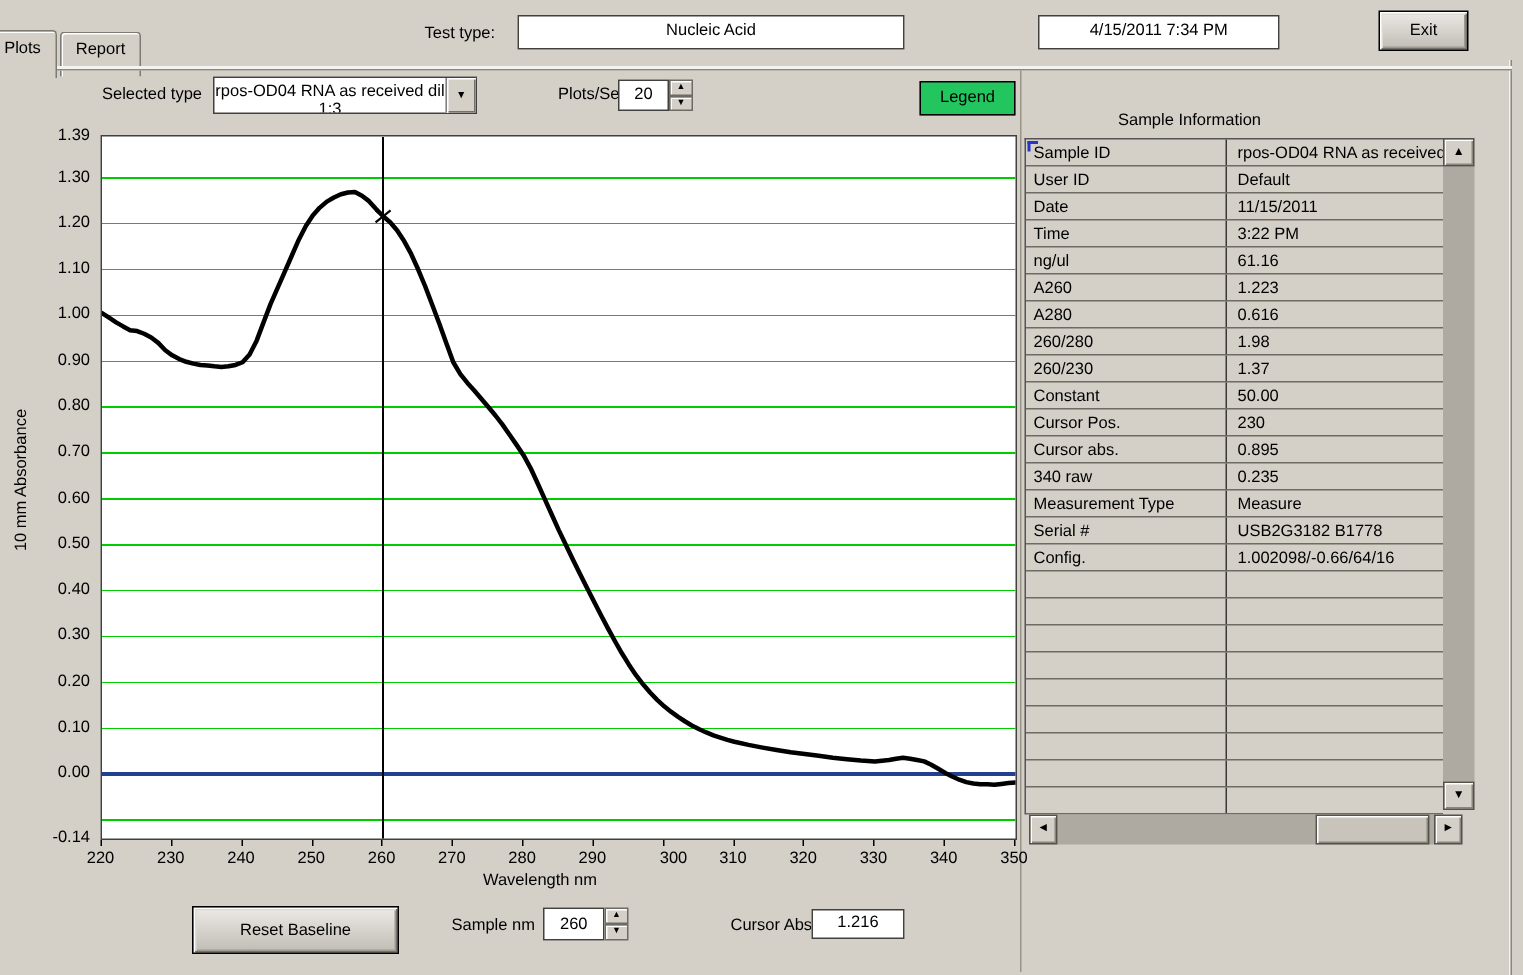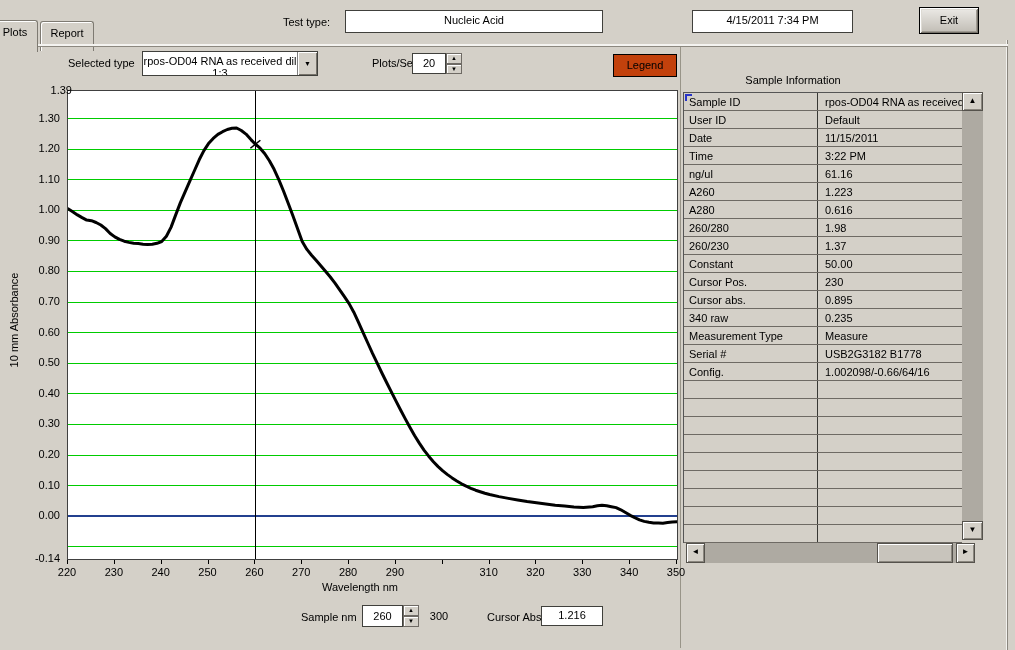--- a/index.html
+++ b/index.html
@@ -11,21 +11,21 @@
   .tab.active{z-index:3;}
   .tabline{position:absolute;left:0;top:44px;width:1008px;height:2px;background:#f4f3f0;border-bottom:1px solid #8c887f;z-index:1;}
   
   .field{position:absolute;background:#fff;border:1px solid #40403c;box-sizing:border-box;
          text-align:center;overflow:hidden;}
   .field-inner{padding-top:3px;}
   
   .btn3d{position:absolute;background:linear-gradient(#eceae6,#c0bcb4);border:1px solid #000;
          box-sizing:border-box;text-align:center;cursor:default;
          box-shadow:inset 1px 1px 0 #ffffff,inset -1px -1px 0 #76726a,inset 2px 2px 0 #dedbd4,inset -2px -2px 0 #9e9a92;}
-  .legendbtn{position:absolute;background:#c2410c;border:1px solid #000;box-sizing:border-box;text-align:center;padding-top:4px;}
+  .legendbtn{position:absolute;background:#22c55e;border:1px solid #000;box-sizing:border-box;text-align:center;padding-top:4px;}
   
   .combo{position:absolute;border:1px solid #40403c;background:#fff;box-sizing:border-box;display:flex;}
   .combo-text{flex:1;overflow:hidden;text-align:center;line-height:12px;padding-top:3px;white-space:nowrap;}
   .combo-text .l2{white-space:nowrap;}
   .combo-btn{width:19px;background:#d4d0c8;border-left:1px solid #808080;
              box-shadow:inset 1px 1px 0 #fff,inset -1px -1px 0 #76726a;
              display:flex;align-items:center;justify-content:center;font-size:7px;}
   .spinbox{position:absolute;background:#fff;border:1px solid #40403c;box-sizing:border-box;text-align:center;overflow:hidden;}
   .spincol{position:absolute;display:flex;flex-direction:column;}
   .spinbtn{flex:1;background:#d4d0c8;border:1px solid #6e6a64;box-shadow:inset 1px 1px 0 #fff;
@@ -236,34 +236,37 @@
 
   <div class="sb-track" style="left:962px;top:92px;width:21px;height:448px;"></div>
   <div class="sb-btn" style="left:962px;top:92px;width:21px;height:19px;"><span>▲</span></div>
   <div class="sb-btn" style="left:962px;top:521px;width:21px;height:19px;"><span>▼</span></div>
 
   <div class="sb-track" style="left:686px;top:543px;width:289px;height:20px;"></div>
   <div class="sb-btn" style="left:686px;top:543px;width:19px;height:20px;"><span>◄</span></div>
   <div class="sb-thumb" style="left:877px;top:543px;width:76px;height:20px;"></div>
   <div class="sb-btn" style="left:956px;top:543px;width:19px;height:20px;"><span>►</span></div>
 
+  <div class="btn3d" style="left:128px;top:604px;width:138px;height:32px;padding-top:9px;">
+    <span>Reset Baseline</span>
+  </div>
   <div class="lbl" style="left:301px;top:611px;">Sample nm</div>
   <div class="spinbox" style="left:362px;top:605px;width:41px;height:22px;padding-top:4px;">
     <span>260</span>
   </div>
   <div class="spincol" style="left:403px;top:605px;width:16px;height:22px;">
     <div class="spinbtn"><span>▲</span></div>
     <div class="spinbtn"><span>▼</span></div>
   </div>
   <div class="lbl" style="left:487px;top:611px;">Cursor Abs.</div>
   <div class="field" style="left:541px;top:606px;width:62px;height:20px;">
     <div style="padding-top:2px;">1.216</div>
   </div>
 
-<div class="ytick" style="left: 32px; top: 84px;">1.39</div>
+<div class="ytick" style="left: 20px; top: 84px;">1.39</div>
     <div class="ytick" style="left: 20px; top: 111.529px;">1.30</div>
     <div class="ytick" style="left: 20px; top: 142.118px;">1.20</div>
     <div class="ytick" style="left: 20px; top: 172.706px;">1.10</div>
     <div class="ytick" style="left: 20px; top: 203.294px; text-align: right;">1.00</div>
     <div class="ytick" style="left: 20px; top: 233.882px;">0.90</div>
     <div class="ytick" style="left: 20px; top: 264.471px;">0.80</div>
     <div class="ytick" style="left: 20px; top: 295.059px;">0.70</div>
     <div class="ytick" style="left: 20px; top: 325.647px;">0.60</div>
     <div class="ytick" style="left: 20px; top: 356.235px;">0.50</div>
     <div class="ytick" style="left: 20px; top: 386.824px;">0.40</div>
@@ -282,21 +285,21 @@
     <div class="xtick" style="left: 189.538px; top: 566px;">250</div>
     <div class="tickmark-x" style="left: 254.385px; top: 560px;"></div>
     <div class="xtick" style="left: 236.385px; top: 566px;">260</div>
     <div class="tickmark-x" style="left: 301.231px; top: 560px;"></div>
     <div class="xtick" style="left: 283.231px; top: 566px;">270</div>
     <div class="tickmark-x" style="left: 348.077px; top: 560px;"></div>
     <div class="xtick" style="left: 330.077px; top: 566px;">280</div>
     <div class="tickmark-x" style="left: 394.923px; top: 560px;"></div>
     <div class="xtick" style="left: 376.923px; top: 566px;">290</div>
     <div class="tickmark-x" style="left: 441.769px; top: 560px;"></div>
-    <div class="xtick" style="left: 421px; top: 566px; margin-top: 44px;">300</div>
+    <div class="xtick" style="left: 431px; top: 566px;">300</div>
     <div class="tickmark-x" style="left: 488.615px; top: 560px;"></div>
     <div class="xtick" style="left: 470.615px; top: 566px;">310</div>
     <div class="tickmark-x" style="left: 535.462px; top: 560px;"></div>
     <div class="xtick" style="left: 517.462px; top: 566px;">320</div>
     <div class="tickmark-x" style="left: 582.308px; top: 560px;"></div>
     <div class="xtick" style="left: 564.308px; top: 566px;">330</div>
     <div class="tickmark-x" style="left: 629.154px; top: 560px;"></div>
     <div class="xtick" style="left: 611.154px; top: 566px;">340</div>
     <div class="tickmark-x" style="left: 676px; top: 560px;"></div>
     <div class="xtick" style="left: 658px; top: 566px;">350</div>

